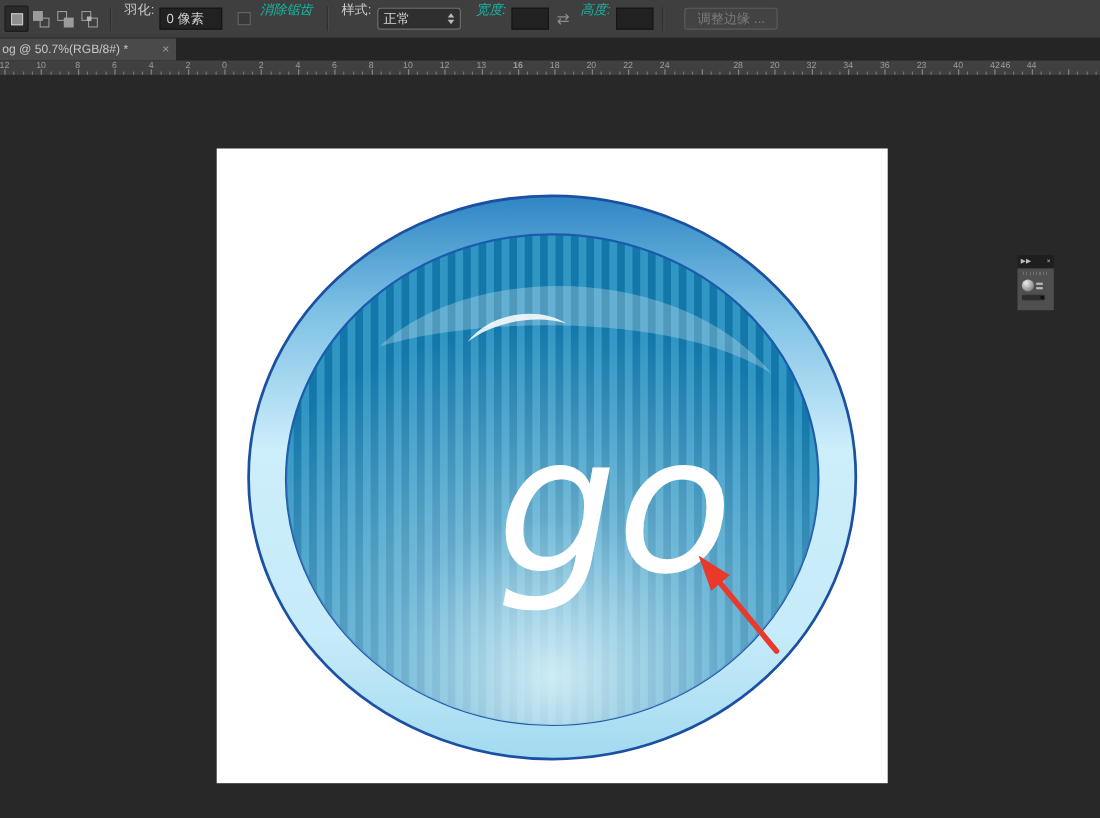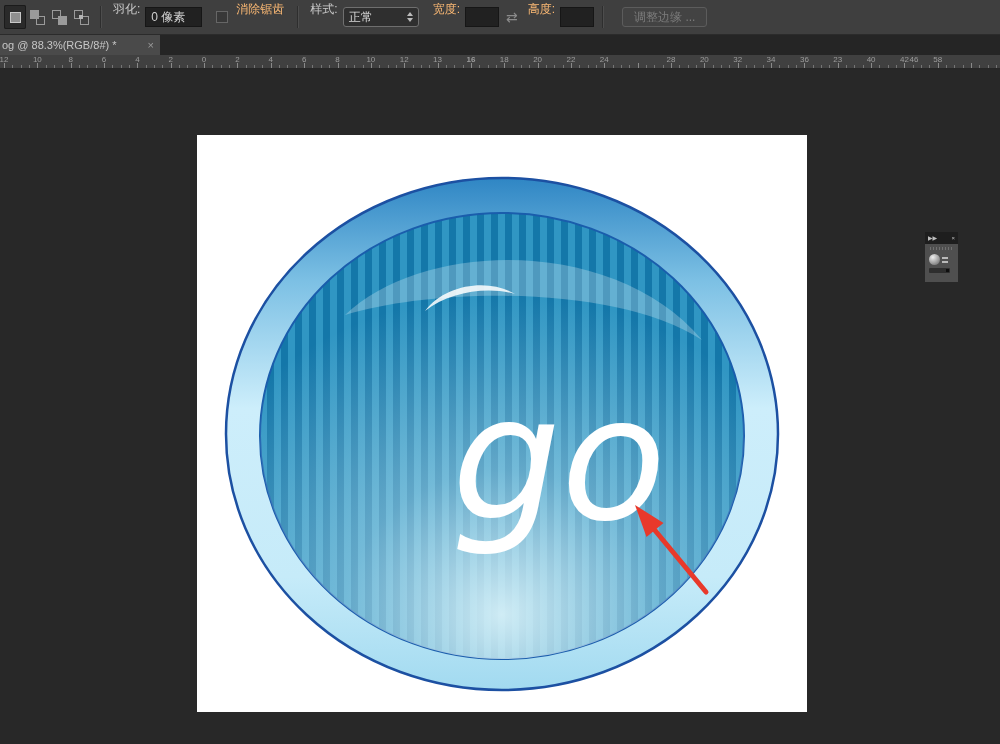--- a/index.html
+++ b/index.html
@@ -27,21 +27,21 @@
   .g-two{ position:relative; width:15px; height:15px; }
   .g-two .sq-a{ position:absolute; top:0; left:0; width:9px; height:9px; }
   .g-two .sq-b{ position:absolute; bottom:0; right:0; width:9px; height:9px; }
   .fill-sq{ background:#9b9b9b; }
   .line-sq{ border:1px solid #9b9b9b; }
   .g-int .sq-c{ position:absolute; top:5px; left:5px; width:4px; height:4px; background:#b5b5b5; }
 
   .sep{ width:2px; height:22px; margin:0 8px; border-left:1px solid #2e2e2e; border-right:1px solid #4d4d4d; }
 
   .lbl{ color:#c9c9c9; margin:0 5px 16px 3px; white-space:nowrap; }
-  .lbl.dim{ color:#fdba74; }
+  .lbl.dim{ color:#14b8a6;font-style:italic; }
 
   .txt-field{
     height:20px; background:#212121; border:1px solid #161616; color:#d0d0d0;
     font-size:12px; padding:0 5px; font-family:"Liberation Sans", sans-serif;
   }
   .feather-field{ width:57px; }
   .small-field{ width:34px; }
 
   .checkbox{
     width:12px; height:12px; background:#383838; border:1px solid #666;
@@ -165,21 +165,21 @@
   <span class="lbl dim">高度:</span>
   <input class="txt-field small-field" value="" style="">
 
   <span class="sep"></span>
 
   <button class="refine-btn">调整边缘 ...</button>
 </div>
 
 <div class="tab-bar">
   <div class="doc-tab">
-    <span>og @ 88.3%(RGB/8#) *</span>
+    <span>og @ 50.7%(RGB/8#) *</span>
     <span class="tab-close">×</span>
   </div>
 </div>
 
 <div class="ruler">
     <span class="ruler-num" style="left: 4px;">12</span>
     <span class="ruler-num" style="left: 37.35px;">10</span>
     <span class="ruler-num" style="left: 70.7px;">8</span>
     <span class="ruler-num" style="left: 104.05px;">6</span>
     <span class="ruler-num" style="left: 137.4px;">4</span>
@@ -199,21 +199,21 @@
     <span class="ruler-num" style="left: 604.3px;">24</span>
     <span class="ruler-num" style="left: 637.65px; margin-top: 17px;">26</span>
     <span class="ruler-num" style="left: 671px;">28</span>
     <span class="ruler-num" style="left: 704.35px;">20</span>
     <span class="ruler-num" style="left: 737.7px;">32</span>
     <span class="ruler-num" style="left: 771.05px;">34</span>
     <span class="ruler-num" style="left: 804.4px;">36</span>
     <span class="ruler-num" style="left: 837.75px;">23</span>
     <span class="ruler-num" style="left: 871.1px;">40</span>
     <span class="ruler-num" style="left: 904.45px;">42</span>
-    <span class="ruler-num" style="left: 937.8px;">58</span>
+    <span class="ruler-num" style="left: 937.8px;">44</span>
     <span class="ruler-num" style="left: 914px;">46</span>
     <i class="tick major" style="left: 4px;"></i>
     <i class="tick" style="left: 12.3375px;"></i>
     <i class="tick" style="left: 20.675px;"></i>
     <i class="tick" style="left: 29.0125px;"></i>
     <i class="tick major" style="left: 37.35px;"></i>
     <i class="tick" style="left: 45.6875px;"></i>
     <i class="tick" style="left: 54.025px;"></i>
     <i class="tick" style="left: 62.3625px;"></i>
     <i class="tick major" style="left: 70.7px;"></i>

